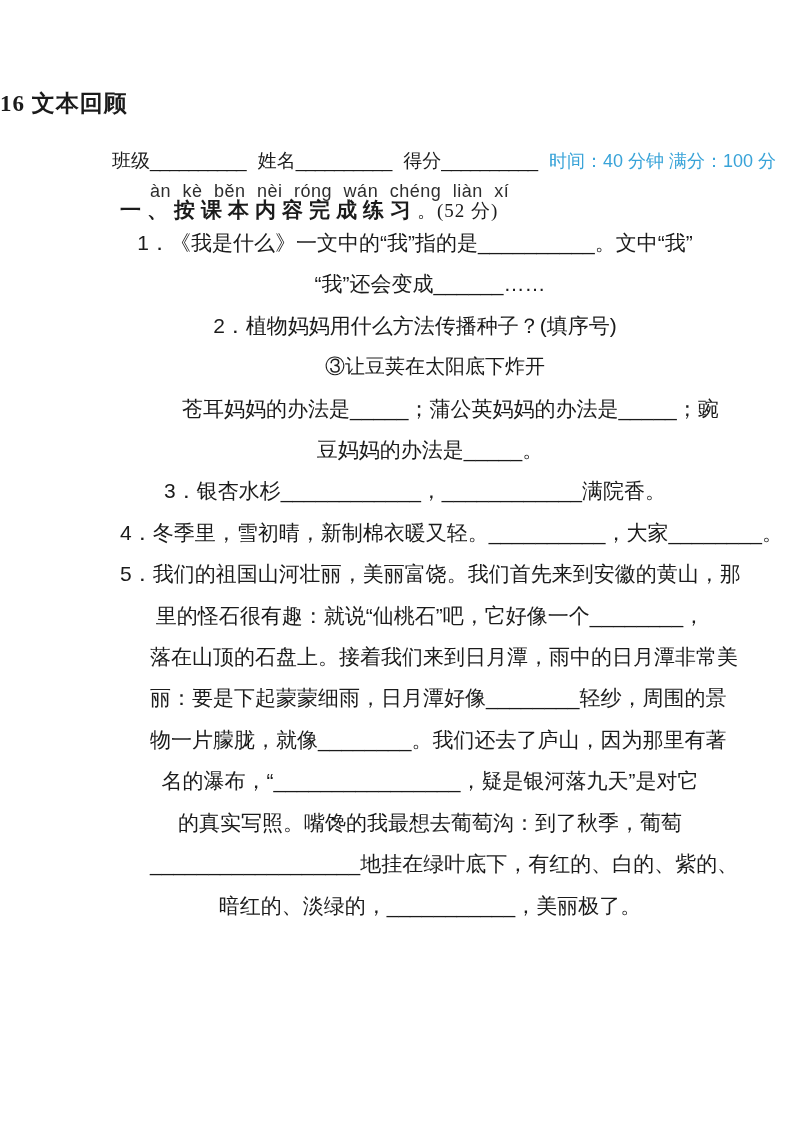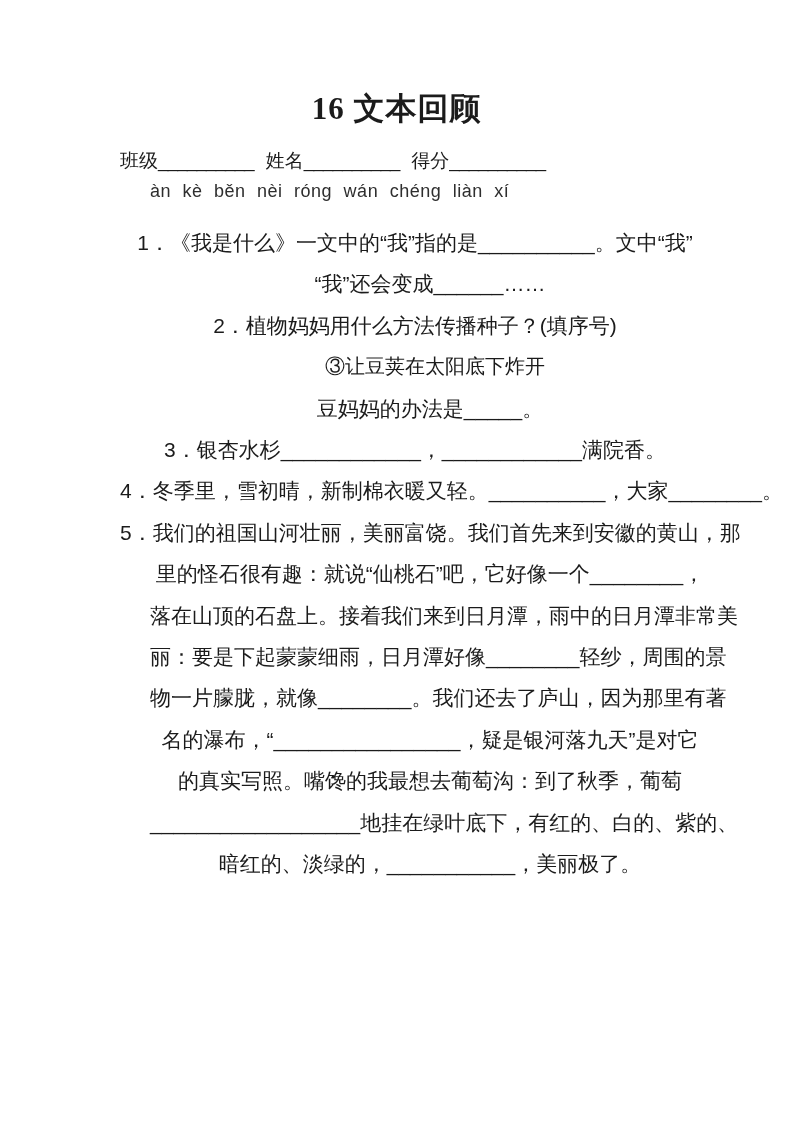--- a/index.html
+++ b/index.html
@@ -12,30 +12,29 @@
     background: #ffffff;
     color: #1b1b1b;
     font-family: "Liberation Sans", sans-serif;
     overflow: hidden;
   }
   .doc-title {
     position: absolute;
     top: 88px;
     left: 0;
     width: 100%;
-    text-align: center;
     font-family: "Liberation Serif", serif;
     font-weight: 700;
-    font-size: 31px;
+    font-size: 23px;
     letter-spacing: 1px;
   }
   .info-row {
     position: absolute;
     top: 148px;
-    left: 120px;
+    left: 112px;
     width: 572px;
     display: flex;
     align-items: baseline;
     font-size: 19px;
     white-space: nowrap;
   }
   .info-group { margin-right: 12px; }
   .info-blank { letter-spacing: -1px; }
   .info-meta {
     margin-left: auto;
@@ -93,32 +92,37 @@
   <div class="info-row">
     <span class="info-group">
       <span>班级</span><span class="info-blank">__________</span>
     </span>
     <span class="info-group">
       <span>姓名</span><span class="info-blank">__________</span>
     </span>
     <span class="info-group">
       <span>得分</span><span class="info-blank">__________</span>
     </span>
+    <span class="info-meta">时间：40 分钟 满分：100 分</span>
   </div>
 
   <div class="pinyin-line">àn kè běn nèi róng wán chéng liàn xí</div>
 
+  <div class="section-heading">
+    <span class="bold-part">一、按课本内容完成练习</span><span class="score-part">。(52 分)</span>
+  </div>
 
   <div class="question-body">
 
     <div class="q-line">1．《我是什么》一文中的“我”指的是__________。文中“我”</div>
     <div class="q-line ind1">“我”还会变成______……</div>
 
     <div class="q-line">2．植物妈妈用什么方法传播种子？(填序号)</div>
     <div class="q-line ind1b kaiti">③让豆荚在太阳底下炸开</div>
+    <div class="q-line ind2">苍耳妈妈的办法是_____；蒲公英妈妈的办法是_____；豌</div>
     <div class="q-line ind1">豆妈妈的办法是_____。</div>
 
     <div class="q-line">3．银杏水杉____________，____________满院香。</div>
 
     <div class="q-line">4．冬季里，雪初晴，新制棉衣暖又轻。__________，大家________。</div>
 
     <div class="q-line">5．我们的祖国山河壮丽，美丽富饶。我们首先来到安徽的黄山，那</div>
     <div class="q-line ind1">里的怪石很有趣：就说“仙桃石”吧，它好像一个________，</div>
     <div class="q-line ind1">落在山顶的石盘上。接着我们来到日月潭，雨中的日月潭非常美</div>
     <div class="q-line ind1">丽：要是下起蒙蒙细雨，日月潭好像________轻纱，周围的景</div>

